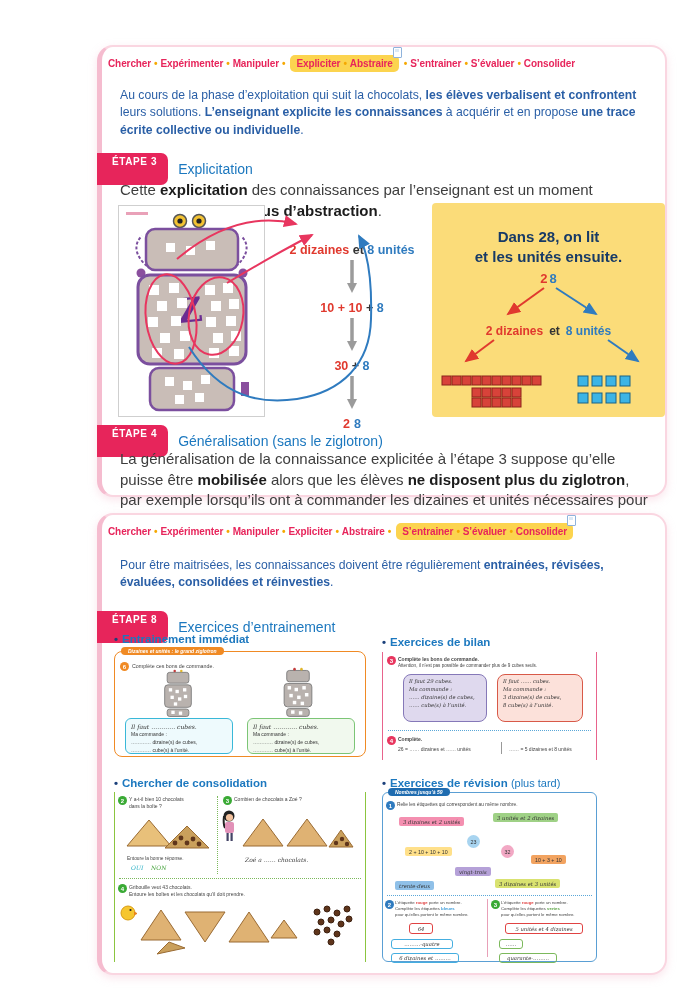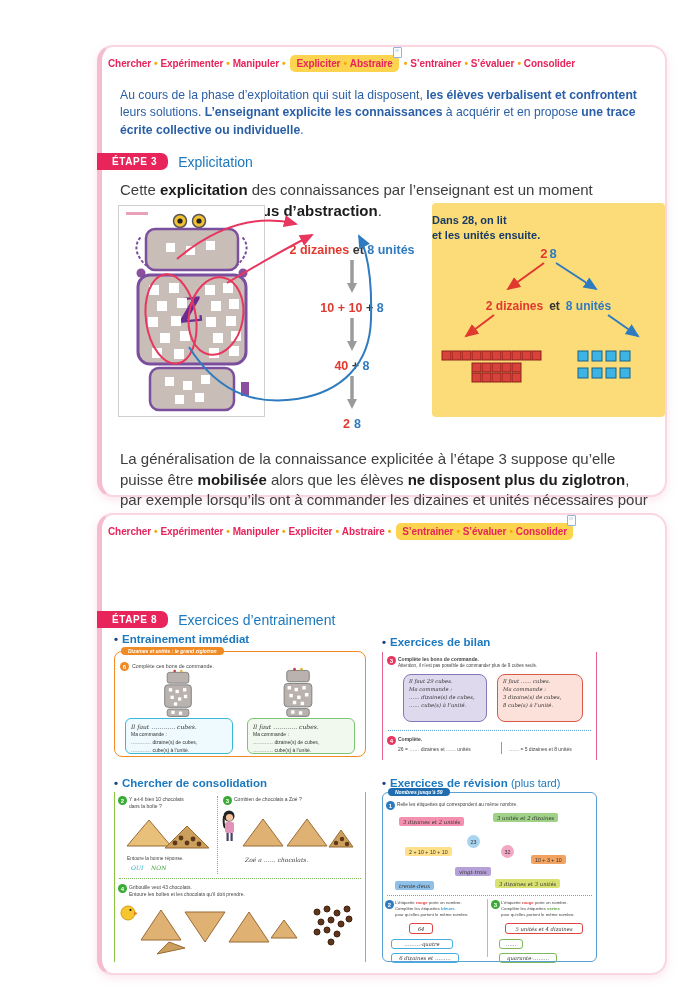--- a/index.html
+++ b/index.html
@@ -21,36 +21,36 @@
               border:1.5px solid #8fb3dc; border-radius:1px; }
   .bookmark:after{ content:""; position:absolute; left:1px; top:1px; width:4px; height:3px; background:#dce9f6; }
 
   .intro { position:absolute; left:18px; width:520px; font-size:12.2px; color:#2a5fa6; line-height:1.42; }
   .card1 .intro { top:40px; }
   .card2 .intro { top:42px; }
   .b { font-weight:bold; }
 
   .etape-row { position:absolute; left:-5px; display:flex; align-items:center; gap:10px; }
   .badge { background:#e7255b; color:#fff; font-weight:bold; font-size:10px; letter-spacing:.6px;
-           padding:3px 11px 3px 15px; border-radius:0 7px 7px 0; }
+           padding:3px 11px 18px 15px; border-radius:0 7px 7px 0; }
   .etape-title { color:#1c78bf; font-size:14px; }
 
   .para { position:absolute; left:18px; font-size:15px; color:#3d3d3d; line-height:1.38; }
   .para .b { color:#1c1c1c; }
 
   
   .fig { position:absolute; top:150px; left:0; width:560px; height:228px; }
   .robot-frame { position:absolute; left:16px; top:8px; width:147px; height:212px;
                  border:1px solid #cfcfcf; background:#fff; }
   .math { position:absolute; left:185px; top:12px; width:130px; display:flex; flex-direction:column; align-items:center;margin-top:34px; }
   .mline { font-size:12.5px; font-weight:bold; white-space:nowrap; }
   .mline .r { color:#e0392e; } .mline .k { color:#333; } .mline .u { color:#2f7bbf; }
   .darr { margin:3px 0; }
   .ybox { position:absolute; left:330px; top:6px; width:233px; height:214px; background:#fbdc79; border-radius:4px; }
-  .yb-title { padding-top:10px; font-weight:bold; color:#173a66; font-size:11px; line-height:1.35; }
+  .yb-title { padding-top:24px; text-align:center; font-weight:bold; color:#173a66; font-size:15px; line-height:1.35; }
   .yb-num { text-align:center; font-weight:bold; font-size:13px; margin-top:3px; }
   .yb-num .r{color:#e0392e;margin-right:2px;} .yb-num .u{color:#2f7bbf;}
   .yb-labels { display:flex; justify-content:center; gap:6px; font-weight:bold; font-size:12px; }
   .yb-labels .r{color:#e0392e;} .yb-labels .k{color:#333;} .yb-labels .u{color:#2f7bbf;}
   .overlay { position:absolute; inset:0; pointer-events:none; }
 
   
   .sec-h { position:absolute; color:#1c78bf; font-size:11.5px; font-weight:bold; }
   .sec-h .sb { color:#1a3f7a; margin-right:4px; }
   .sec-h .small { font-weight:normal; font-size:11px; }
@@ -115,21 +115,21 @@
         <span class="bookmark"></span>
       </span>
       <span class="dot">•</span>
       <span>S’entrainer</span>
       <span class="dot">•</span>
       <span>S’évaluer</span>
       <span class="dot">•</span>
       <span>Consolider</span>
     </nav>
 
-    <p class="intro"><span>Au cours de la phase d’exploitation qui suit la disposent, </span><span class="b">les élèves verbalisent et confrontent</span><span> leurs solutions. </span><span class="b">L’enseignant explicite les connaissances</span><span> à acquérir et en propose </span><span class="b">une trace écrite collective ou individuelle</span><span>.</span></p>
+    <p class="intro"><span>Au cours de la phase d’exploitation qui suit la chocolats, </span><span class="b">les élèves verbalisent et confrontent</span><span> leurs solutions. </span><span class="b">L’enseignant explicite les connaissances</span><span> à acquérir et en propose </span><span class="b">une trace écrite collective ou individuelle</span><span>.</span></p>
 
     <div class="etape-row" style="top:106px;">
       <span class="badge">ÉTAPE 3</span>
       <span class="etape-title">Explicitation</span>
     </div>
 
     <p class="para" style="top:133px; width:535px;"><span>Cette </span><span class="b">explicitation</span><span> des connaissances par l’enseignant est un moment essentiel du </span><span class="b">processus d’abstraction</span><span>.</span></p>
 
     <div class="fig">
 
@@ -187,21 +187,21 @@
         <div class="mline"><span class="r">2 dizaines</span> <span class="k">et</span> <span class="u">8 unités</span></div>
         <div class="darr"><svg width="14" height="34">
               <line x1="7" y1="0" x2="7" y2="24" stroke="#9b9b9b" stroke-width="3.5"></line>
               <polygon points="2,23 12,23 7,33" fill="#9b9b9b"></polygon>
             </svg></div>
         <div class="mline"><span class="r">10 + 10</span> <span class="k">+</span> <span class="u">8</span></div>
         <div class="darr"><svg width="14" height="34">
               <line x1="7" y1="0" x2="7" y2="24" stroke="#9b9b9b" stroke-width="3.5"></line>
               <polygon points="2,23 12,23 7,33" fill="#9b9b9b"></polygon>
             </svg></div>
-        <div class="mline"><span class="r">40</span> <span class="k">+</span> <span class="u">8</span></div>
+        <div class="mline"><span class="r">30</span> <span class="k">+</span> <span class="u">8</span></div>
         <div class="darr"><svg width="14" height="34">
               <line x1="7" y1="0" x2="7" y2="24" stroke="#9b9b9b" stroke-width="3.5"></line>
               <polygon points="2,23 12,23 7,33" fill="#9b9b9b"></polygon>
             </svg></div>
         <div class="mline"><span class="r">2</span><span class="u" style="margin-left:4px">8</span></div>
       </div>
 
       <div class="ybox">
         <div class="yb-title">
           <div>Dans 28, on lit</div>
@@ -281,20 +281,24 @@
           <marker id="aB" markerWidth="9" markerHeight="9" refX="6" refY="3" orient="auto">
               <path d="M0,0 L7,3 L0,6 Z" fill="#2f7bbf"></path>
             </marker>
         </defs>
         <path d="M75,62 C118,26 158,18 194,27" fill="none" stroke="#e8365f" stroke-width="2" marker-end="url(#aR)"></path>
         <path d="M125,86 C155,68 183,52 210,38" fill="none" stroke="#e8365f" stroke-width="2" marker-end="url(#aB)" style="marker-end:url(#aR)"></path>
         <path d="M87,150 C120,202 160,207 195,202 C240,195 268,167 269,122 C270,87 266,56 257,39" fill="none" stroke="#2f7bbf" stroke-width="2" marker-end="url(#aB)"></path>
       </svg>
     </div>
 
+    <div class="etape-row" style="top:378px;">
+      <span class="badge">ÉTAPE 4</span>
+      <span class="etape-title">Généralisation (sans le ziglotron)</span>
+    </div>
 
     <p class="para" style="top:402px; width:532px;"><span>La généralisation de la connaissance explicitée à l’étape 3 suppose qu’elle puisse être </span><span class="b">mobilisée</span><span> alors que les élèves </span><span class="b">ne disposent plus du ziglotron</span><span>, par exemple lorsqu’ils ont à commander les dizaines et unités nécessaires pour avoir </span><span class="b">42 cubes</span><span>.</span></p>
   </section>
 
   <section class="card card2">
 
     <nav class="nav">
       <span>Chercher</span>
       <span class="dot">•</span>
       <span>Expérimenter</span>
@@ -308,20 +312,21 @@
       <span class="hl">
         <span>S’entrainer</span>
         <span class="dot">•</span>
         <span>S’évaluer</span>
         <span class="dot">•</span>
         <span>Consolider</span>
         <span class="bookmark"></span>
       </span>
     </nav>
 
+    <p class="intro"><span>Pour être maitrisées, les connaissances doivent être régulièrement </span><span class="b">entrainées, révisées, évaluées, consolidées et réinvesties</span><span>.</span></p>
 
     <div class="etape-row" style="top:96px;">
       <span class="badge">ÉTAPE 8</span>
       <span class="etape-title">Exercices d’entrainement</span>
     </div>
 
     <div class="sec-h" style="top:118px; left:12px;"><span class="sb">•</span><span>Entrainement immédiat</span></div>
     <div class="sec-h" style="top:121px; left:280px;"><span class="sb">•</span><span>Exercices de bilan</span></div>
     <div class="sec-h" style="top:262px; left:12px;"><span class="sb">•</span><span>Chercher de consolidation</span></div>
     <div class="sec-h" style="top:262px; left:280px;"><span class="sb">•</span><span>Exercices de révision</span> <span class="small">(plus tard)</span></div>

